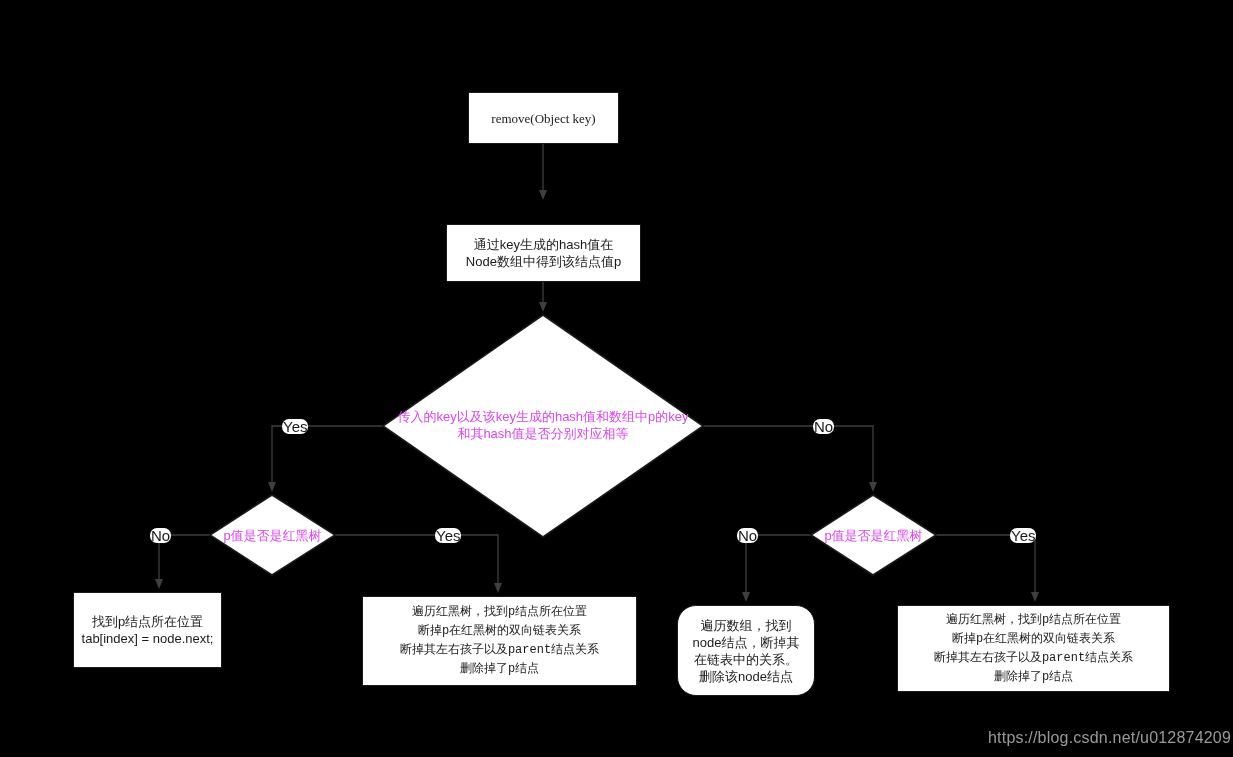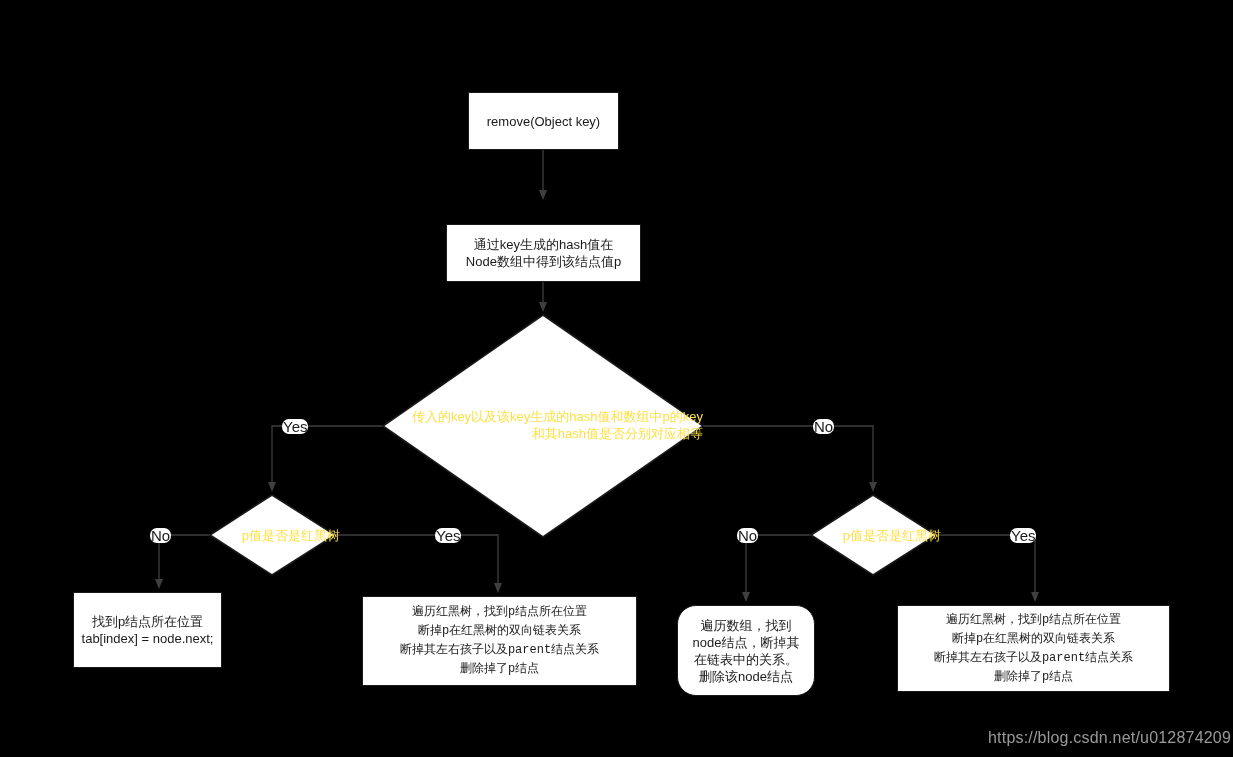--- a/index.html
+++ b/index.html
@@ -37,24 +37,24 @@
     white-space: pre-line;
     padding: 2px 6px;
   }
   .node-box.big {
     font-size: 12px;
     line-height: 19px;
     font-family: Liberation Mono, monospace;
   }
   .diamond-label {
     position: absolute;
-    color: #fde047;
+    color: #d946ef;
     font-size: 13px;
     line-height: 17px;
-    text-align: right;
+    text-align: center;
     white-space: pre-line;
     pointer-events: none;
   }
   .edge-label {
     position: absolute;
     background: #ffffff;
     color: #1a1a1a;
     font-size: 15px;
     line-height: 15px;
     padding: 0px 1px;
@@ -95,21 +95,21 @@
 
     <path d="M936,535 L1035,535 L1035,598" stroke="#3f3f3f" stroke-width="1.3" fill="none" marker-end="url(#arrow)"></path>
 
     <polygon points="543,315 703,426 543,537 383,426" fill="#ffffff" stroke="#1a1a1a" stroke-width="1.6"></polygon>
 
     <polygon points="272,495 335,535 272,575 210,535" fill="#ffffff" stroke="#1a1a1a" stroke-width="1.6"></polygon>
 
     <polygon points="873,495 936,535 873,575 811,535" fill="#ffffff" stroke="#1a1a1a" stroke-width="1.6"></polygon>
   </svg>
 
-  <div class="node-box" style="left:468px; top:92px; width:151px; height:58px;">remove(Object key)</div>
+  <div class="node-box" style="left:468px; top:92px; width:151px; height:52px;font-family:Liberation Serif, serif;">remove(Object key)</div>
 
   <div class="node-box" style="left:446px; top:203px; width:195px; height:58px;margin-top:21px;">通过key生成的hash值在
 Node数组中得到该结点值p</div>
 
   <div class="node-box" style="left:73px; top:592px; width:149px; height:76px;">找到p结点所在位置
 tab[index] = node.next;</div>
 
   <div class="node-box big" style="left:362px; top:596px; width:275px; height:90px;">遍历红黑树，找到p结点所在位置
 断掉p在红黑树的双向链表关系
 断掉其左右孩子以及parent结点关系

